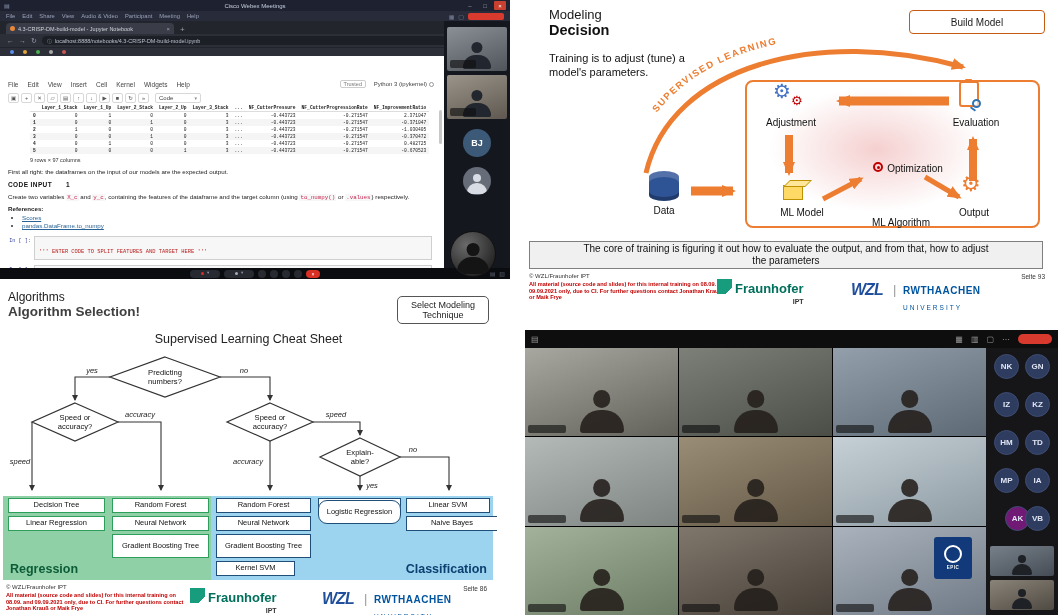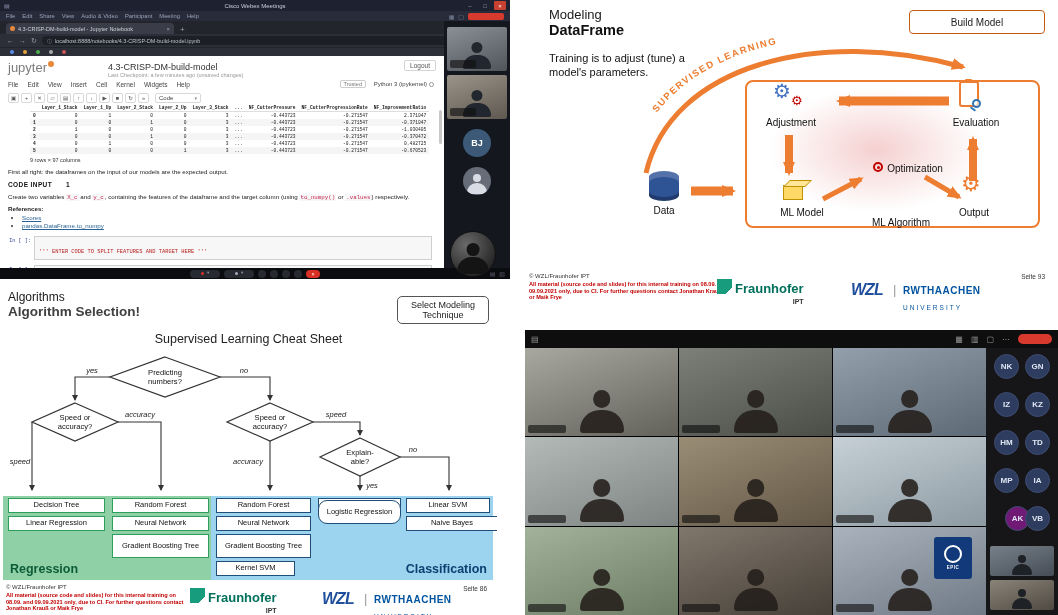--- a/index.html
+++ b/index.html
@@ -231,29 +231,20 @@
     </div>
     <div class="br-bm">
       <span class="bm-dot" style="background:#5a8dee"></span>
       <span class="bm-dot" style="background:#e8a33d"></span>
       <span class="bm-dot" style="background:#4caf50"></span>
       <span class="bm-dot" style="background:#aaa"></span>
       <span class="bm-dot" style="background:#c55"></span>
     </div>
 
     <div id="jp">
-      <div class="jp-head">
-        <span class="jp-logo">
-          <span class="jp-logo-txt">jupyter</span>
-          <span class="jp-logo-dot"></span>
-        </span>
-        <span class="jp-file">4.3-CRISP-DM-build-model</span>
-        <span class="jp-ckpt">Last Checkpoint: a few minutes ago (unsaved changes)</span>
-        <span class="jp-logout">Logout</span>
-      </div>
       <div class="jp-menu">
         <span id="jp-menu-items">
             <span class="jp-mi">File</span>
             <span class="jp-mi">Edit</span>
             <span class="jp-mi">View</span>
             <span class="jp-mi">Insert</span>
             <span class="jp-mi">Cell</span>
             <span class="jp-mi">Kernel</span>
             <span class="jp-mi">Widgets</span>
             <span class="jp-mi">Help</span>
@@ -431,21 +422,21 @@
       <span class="mini">▤</span>
       <span class="mini">▥</span>
     </span>
     <div class="floatcam">
       <span class="sil"></span>
     </div>
   </section>
 
   <section id="slide-train">
     <div class="st-kicker">Modeling</div>
-    <div class="st-title">DataFrame</div>
+    <div class="st-title">Decision</div>
     <div id="build-btn">Build Model</div>
     <div class="st-body">
       <div>Training is to adjust (tune) a</div>
       <div>model's parameters.</div>
     </div>
 
     <div class="brain"></div>
     <div class="ml-box"></div>
 
     <svg id="train-svg">
@@ -478,20 +469,24 @@
     <div class="target"></div>
 
     <span class="dlabel" style="left:143px;top:200px">Data</span>
     <span class="dlabel" style="left:270px;top:112px">Adjustment</span>
     <span class="dlabel" style="left:455px;top:112px">Evaluation</span>
     <span class="dlabel" style="left:394px;top:158px">Optimization</span>
     <span class="dlabel" style="left:281px;top:202px">ML Model</span>
     <span class="dlabel" style="left:453px;top:202px">Output</span>
     <span class="dlabel" style="left:380px;top:212px">ML Algorithm</span>
 
+    <div class="st-caption">
+      <div>The core of training is figuring it out how to evaluate the output, and from that, how to adjust</div>
+      <div>the parameters</div>
+    </div>
 
     <span class="ft-copy" style="left:8px;top:268px">© WZL/Fraunhofer IPT</span>
     <span class="ft-note" style="left:8px;top:276px;width:200px">All material (source code and slides) for this internal training on 08.09. and 09.09.2021 only, due to CI. For further questions contact Jonathan Krauß or Maik Frye</span>
     <span class="fh-logo" style="left:196px;top:274px">
       <span class="fh-box"></span>
       <span><span class="fh-name">Fraunhofer</span><span class="fh-sub">IPT</span></span>
     </span>
     <span class="wzl" style="left:330px;top:276px">WZL</span>
     <span class="ft-sep" style="left:372px;top:277px">|</span>
     <span class="rwth" style="left:382px;top:276px">

